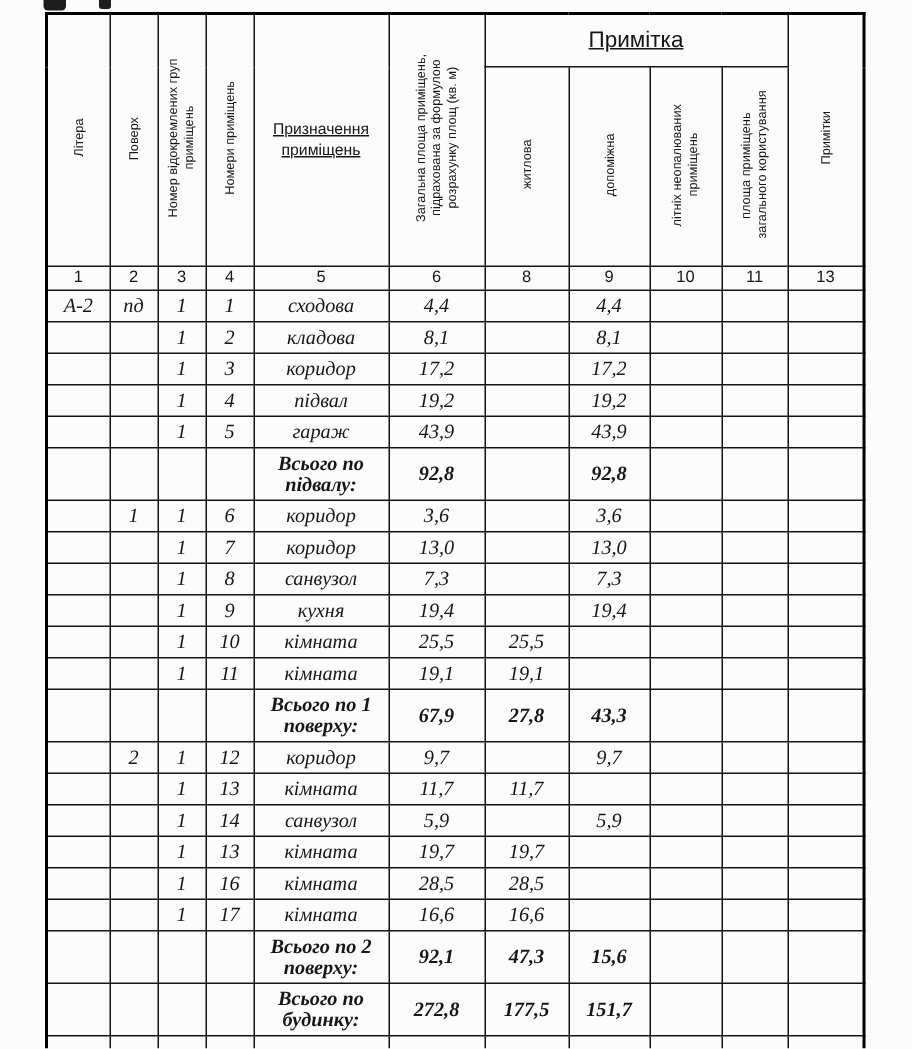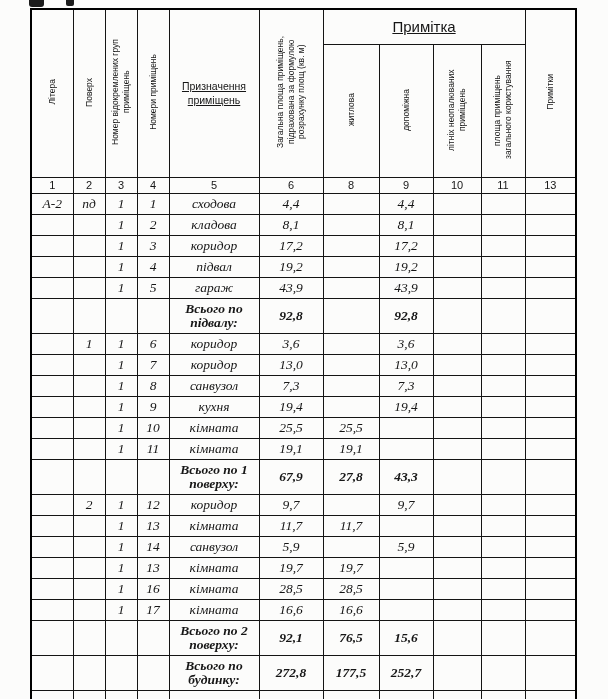--- a/index.html
+++ b/index.html
@@ -382,35 +382,35 @@
           <td></td>
           <td></td>
         </tr>
         <tr class="total-row">
           <td></td>
           <td></td>
           <td></td>
           <td></td>
           <td class="purpose-cell">Всього по 2 поверху:</td>
           <td>92,1</td>
-          <td>76,5</td>
+          <td>47,3</td>
           <td>15,6</td>
           <td></td>
           <td></td>
           <td></td>
         </tr>
         <tr class="total-row">
           <td></td>
           <td></td>
           <td></td>
           <td></td>
           <td class="purpose-cell">Всього по будинку:</td>
           <td>272,8</td>
           <td>177,5</td>
-          <td>252,7</td>
+          <td>151,7</td>
           <td></td>
           <td></td>
           <td></td>
         </tr>
         <tr class="empty-row">
           <td></td>
           <td></td>
           <td></td>
           <td></td>
           <td class="purpose-cell"></td>

